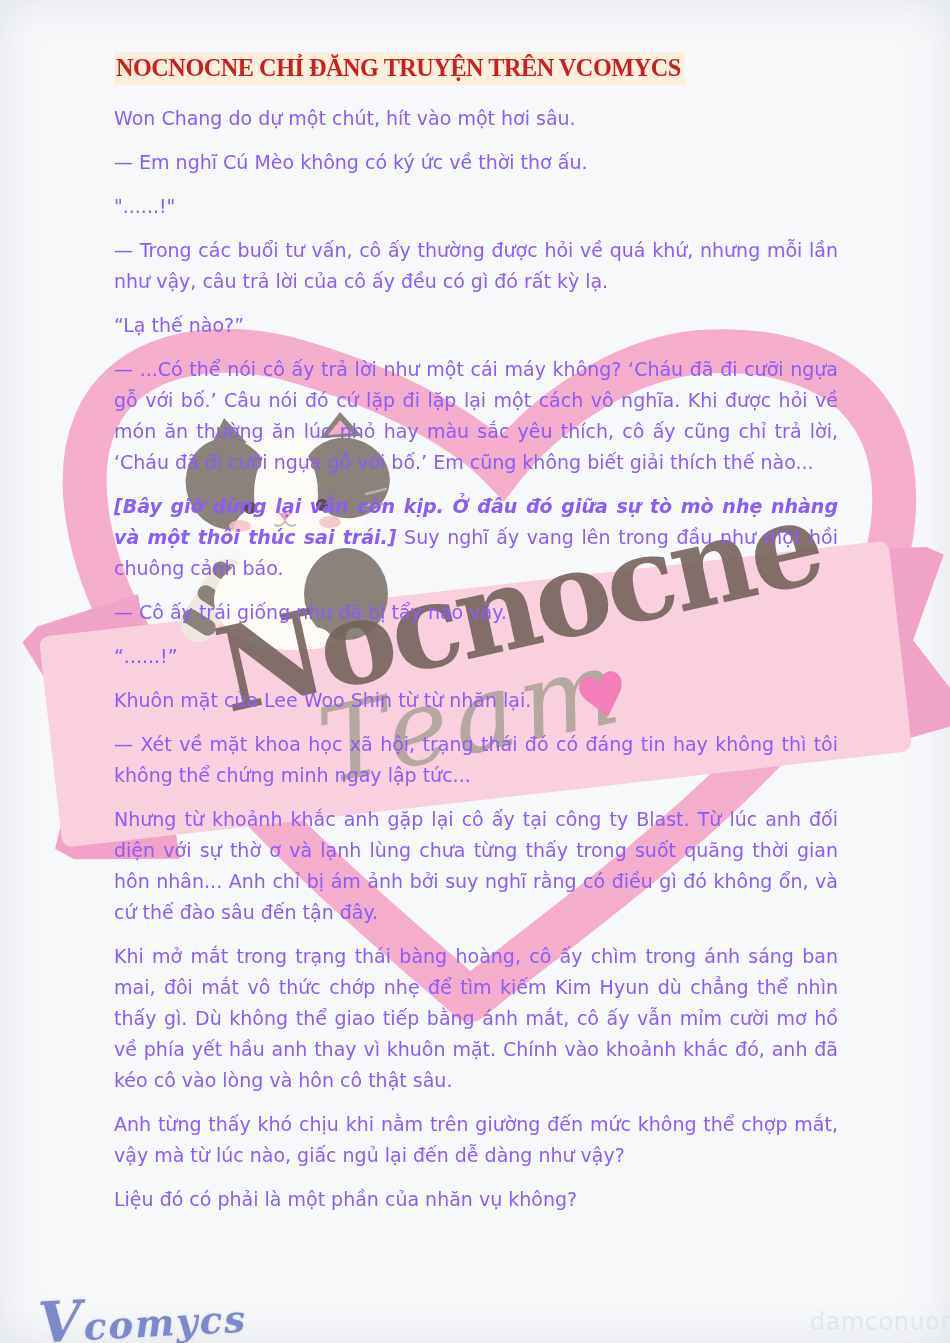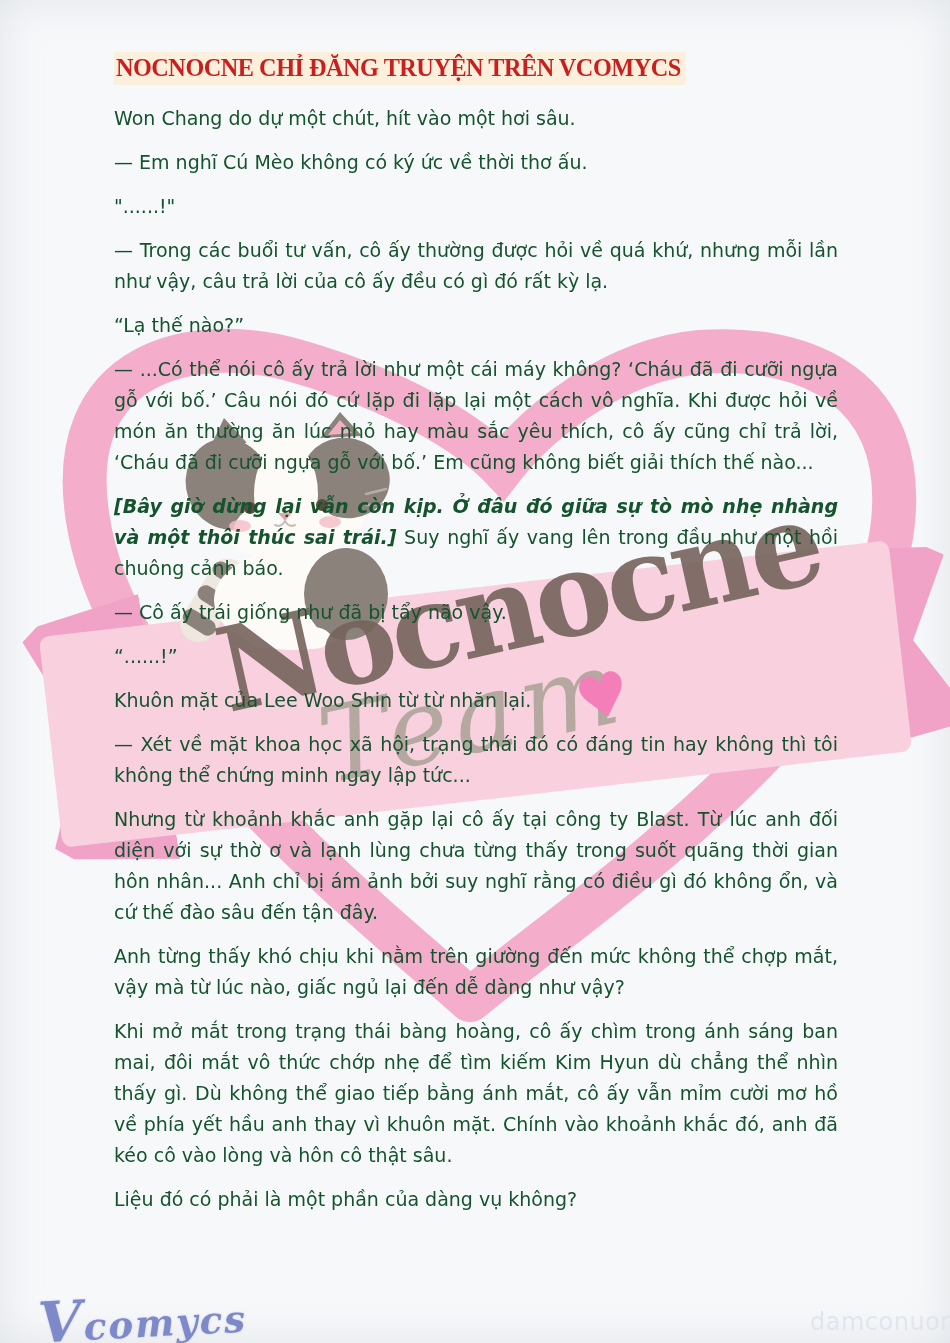--- a/index.html
+++ b/index.html
@@ -61,21 +61,21 @@
     color:#c8201f;
     font-family:"Liberation Serif",serif;
     font-weight:700;font-size:25px;line-height:1.2;
     padding:1px 5px 2px 2px;
     letter-spacing:-0.5px;
     transform:scaleX(.97);transform-origin:left center;
     white-space:nowrap;
   }
   .body-text{
     position:absolute;left:114px;top:103px;width:724px;
-    color:#14532d;
+    color:#8b5cf6;
     font-size:19px;line-height:31px;
   }
   .body-text p{margin:0 0 13px;text-align:justify;}
   .lead-bi{font-weight:700;font-style:italic;}
   .logo{
     position:absolute;left:38px;top:1284px;
     font-family:"DejaVu Serif",serif;
     font-style:italic;font-weight:700;
     font-size:37px;letter-spacing:2px;
     color:#7d89c8;
@@ -158,22 +158,22 @@
       <p>"......!"</p>
       <p>— Trong các buổi tư vấn, cô ấy thường được hỏi về quá khứ, nhưng mỗi lần như vậy, câu trả lời của cô ấy đều có gì đó rất kỳ lạ.</p>
       <p>“Lạ thế nào?”</p>
       <p>— ...Có thể nói cô ấy trả lời như một cái máy không? ‘Cháu đã đi cưỡi ngựa gỗ với bố.’ Câu nói đó cứ lặp đi lặp lại một cách vô nghĩa. Khi được hỏi về món ăn thường ăn lúc nhỏ hay màu sắc yêu thích, cô ấy cũng chỉ trả lời, ‘Cháu đã đi cưỡi ngựa gỗ với bố.’ Em cũng không biết giải thích thế nào...</p>
       <p><span class="lead-bi">[Bây giờ dừng lại vẫn còn kịp. Ở đâu đó giữa sự tò mò nhẹ nhàng và một thôi thúc sai trái.]</span><span> Suy nghĩ ấy vang lên trong đầu như một hồi chuông cảnh báo.</span></p>
       <p>— Cô ấy trái giống như đã bị tẩy não vậy.</p>
       <p>“......!”</p>
       <p>Khuôn mặt của Lee Woo Shin từ từ nhăn lại.</p>
       <p>— Xét về mặt khoa học xã hội, trạng thái đó có đáng tin hay không thì tôi không thể chứng minh ngay lập tức...</p>
       <p>Nhưng từ khoảnh khắc anh gặp lại cô ấy tại công ty Blast. Từ lúc anh đối diện với sự thờ ơ và lạnh lùng chưa từng thấy trong suốt quãng thời gian hôn nhân... Anh chỉ bị ám ảnh bởi suy nghĩ rằng có điều gì đó không ổn, và cứ thế đào sâu đến tận đây.</p>
+      <p>Khi mở mắt trong trạng thái bàng hoàng, cô ấy chìm trong ánh sáng ban mai, đôi mắt vô thức chớp nhẹ để tìm kiếm Kim Hyun dù chẳng thể nhìn thấy gì. Dù không thể giao tiếp bằng ánh mắt, cô ấy vẫn mỉm cười mơ hồ về phía yết hầu anh thay vì khuôn mặt. Chính vào khoảnh khắc đó, anh đã kéo cô vào lòng và hôn cô thật sâu.</p>
       <p>Anh từng thấy khó chịu khi nằm trên giường đến mức không thể chợp mắt, vậy mà từ lúc nào, giấc ngủ lại đến dễ dàng như vậy?</p>
-      <p>Khi mở mắt trong trạng thái bàng hoàng, cô ấy chìm trong ánh sáng ban mai, đôi mắt vô thức chớp nhẹ để tìm kiếm Kim Hyun dù chẳng thể nhìn thấy gì. Dù không thể giao tiếp bằng ánh mắt, cô ấy vẫn mỉm cười mơ hồ về phía yết hầu anh thay vì khuôn mặt. Chính vào khoảnh khắc đó, anh đã kéo cô vào lòng và hôn cô thật sâu.</p>
-      <p>Liệu đó có phải là một phần của dàng vụ không?</p>
+      <p>Liệu đó có phải là một phần của nhăn vụ không?</p>
     </div>
 
     <div class="logo">Vcomycs</div>
     <div class="credit">damconuong</div>
   </div>
 
 </div>
 
 </body></html>

